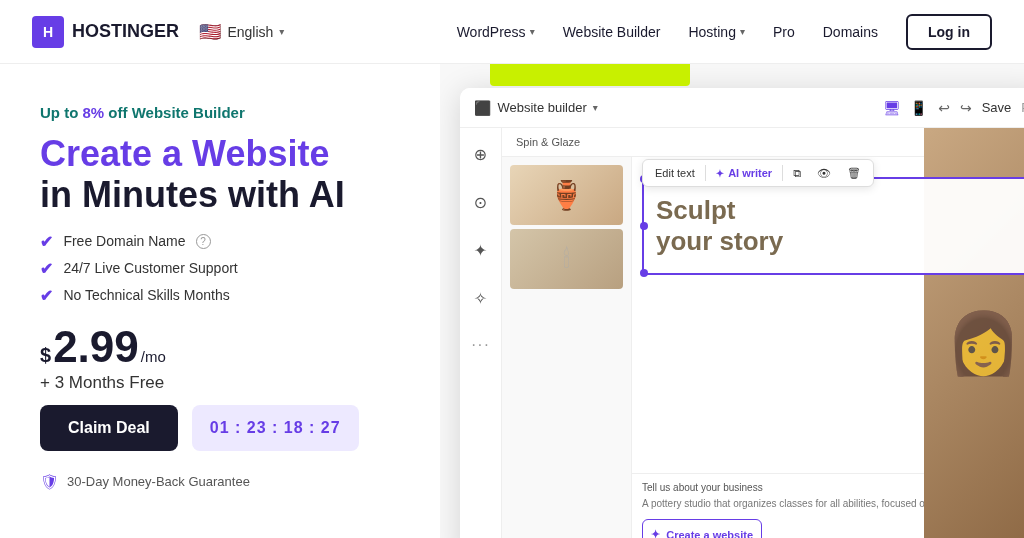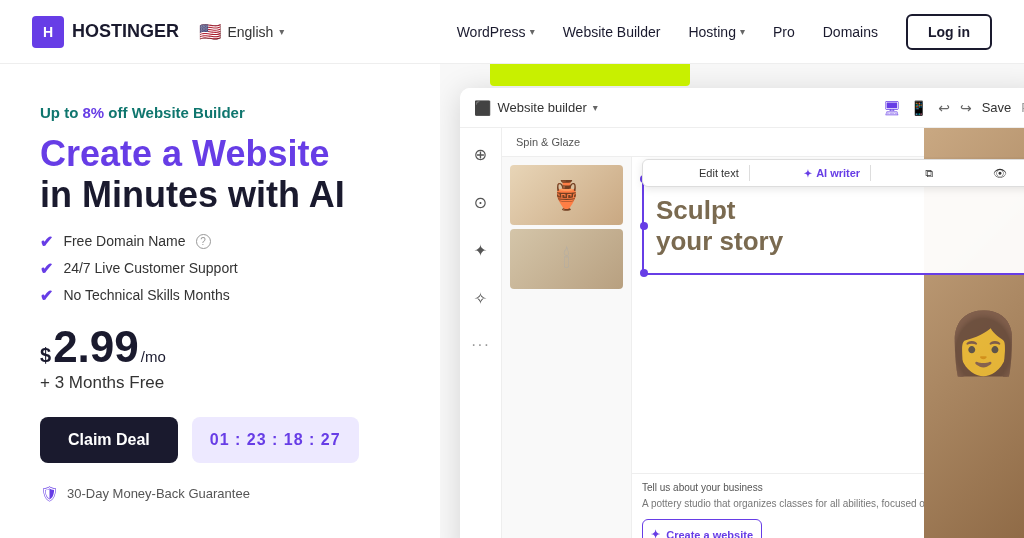--- a/index.html
+++ b/index.html
@@ -89,21 +89,21 @@
       cursor: pointer;
     }
 
     .pricing { margin-top: 8px; }
     .price-row { display: flex; align-items: baseline; gap: 2px; }
     .currency { font-size: 20px; font-weight: 700; color: #1a1a2e; }
     .price { font-size: 44px; font-weight: 800; color: #1a1a2e; line-height: 1; }
     .period { font-size: 15px; color: #1a1a2e; font-weight: 500; }
     .free-months { font-size: 17px; color: #333; margin-top: 4px; font-weight: 500; }
 
-    .cta-row { display: flex; align-items: center; gap: 14px; margin-top: 12px; }
+    .cta-row { display: flex; align-items: center; gap: 14px; margin-top: 0; }
     .claim-btn {
       background: #1a1a2e;
       color: #fff;
       border: none;
       border-radius: 8px;
       padding: 14px 28px;
       font-size: 16px;
       font-weight: 700;
       cursor: pointer;
     }
@@ -310,21 +310,20 @@
       z-index: 10;
       font-size: 11px;
     }
     .float-tool {
       padding: 4px 8px;
       cursor: pointer;
       color: #333;
       border-radius: 4px;
       display: flex; align-items: center; gap: 4px;
       white-space: nowrap;
-      margin-left: 44px;
     }
     .float-tool.ai {
       color: #673de6;
       font-weight: 600;
     }
     .float-divider { width: 1px; height: 16px; background: #ddd; margin: 0 2px; }
 
     
     .person-photo {
       position: absolute;

